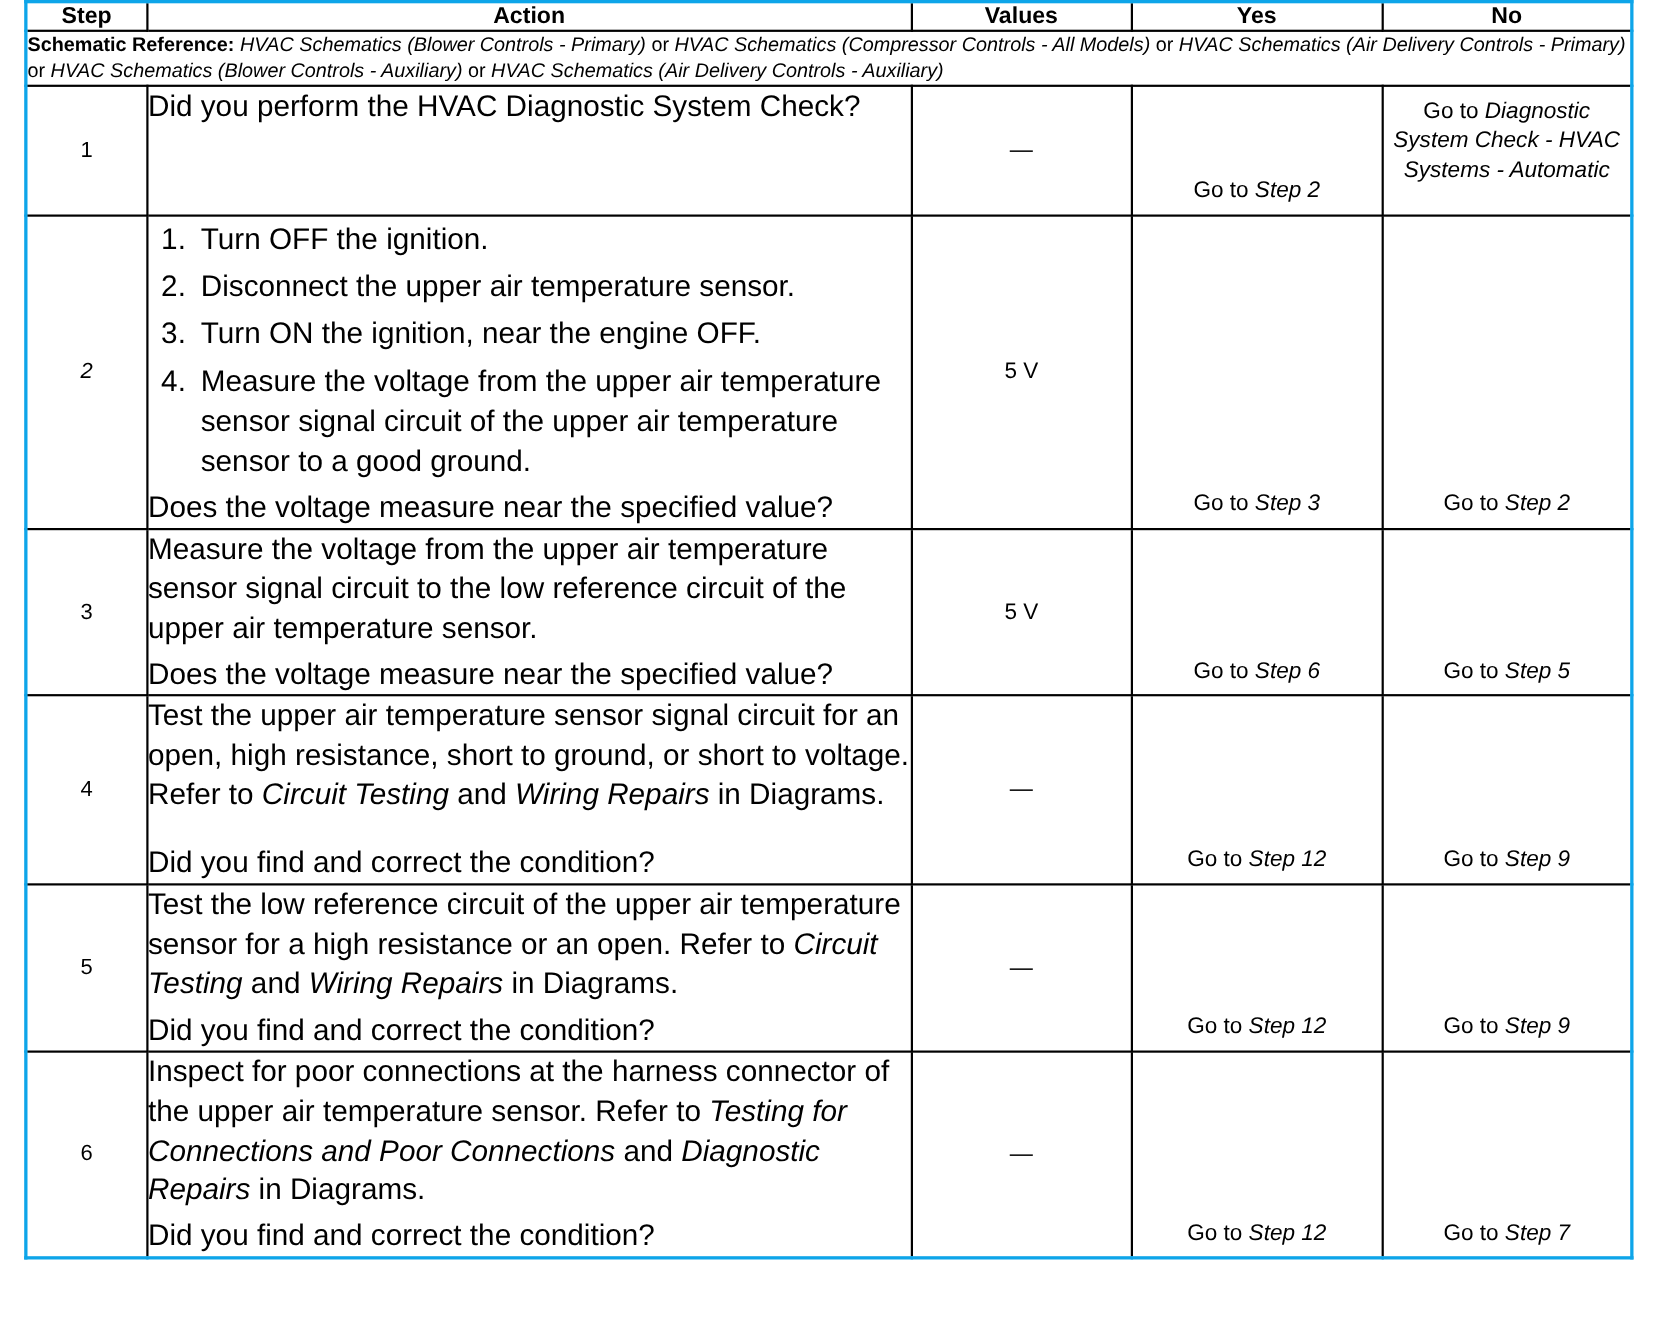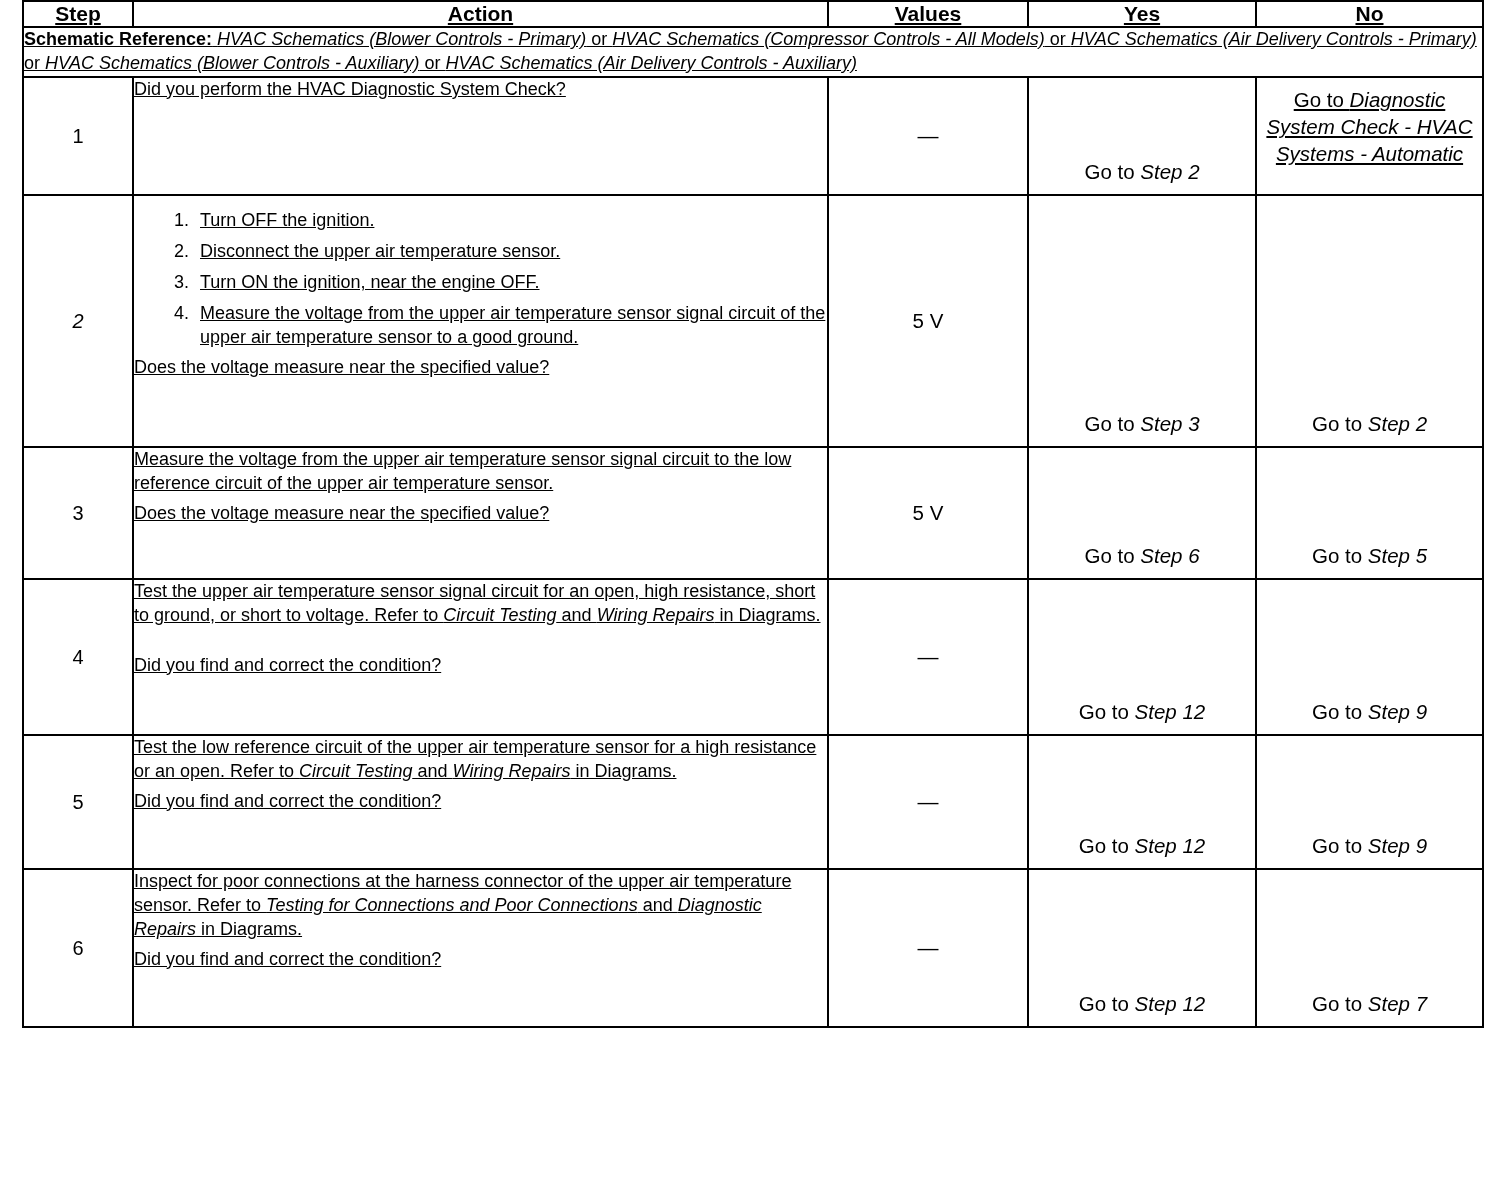--- a/index.html
+++ b/index.html
@@ -25,22 +25,21 @@
     text-align: center;
     font-size: 25px;
     font-weight: bold;
     letter-spacing: 0.3px;
     margin: 4px 0 9px 0;
   }
   table.dtc {
     width: 1460px;
     border-collapse: collapse;
     table-layout: fixed;
-    border: 1px solid #0ea5e9;
-    text-decoration: underline;
+    border: 3px solid #0ea5e9;
   }
   table.dtc td, table.dtc th {
     border: 2px solid #000;
     vertical-align: top;
     padding: 0;
   }
   
   col.c-step   { width: 110px; }
   col.c-action { width: 695px; }
   col.c-values { width: 200px; }
@@ -72,28 +71,28 @@
     position: absolute;
     left: 0;
     right: 0;
     top: 50%;
     transform: translateY(-50%);
   }
   td.step-cell.italic .num { font-style: italic; }
 
   td.action-cell {
     padding: 9px 12px 8px 14px;
-    font-size: 18px;
+    font-size: 27px;
     line-height: 1.33;
   }
   td.action-cell i { font-style: italic; }
 
   ol.steps {
-    margin: 12px 0 2px 0;
-    padding-left: 60px;
+    margin: 2px 0 2px 0;
+    padding-left: 42px;
     list-style-position: outside;
   }
   ol.steps li {
     margin-bottom: 7px;
     padding-left: 6px;
     line-height: 1.34;
   }
   .question {
     margin-top: 6px;
   }

